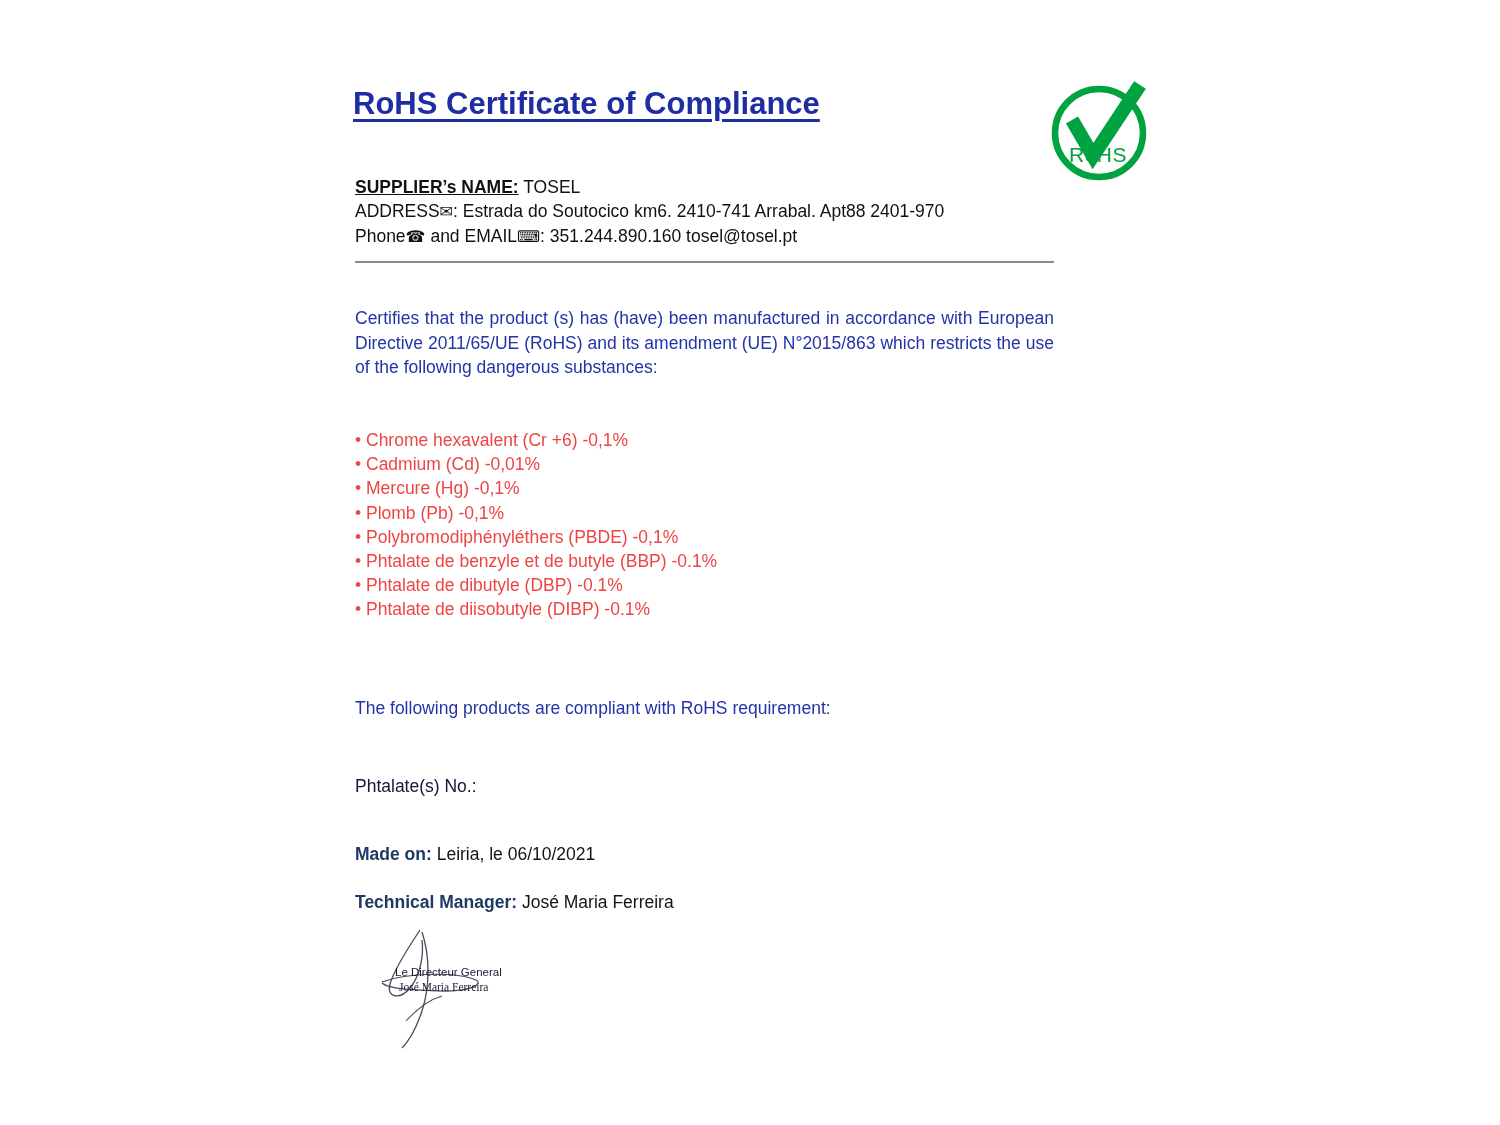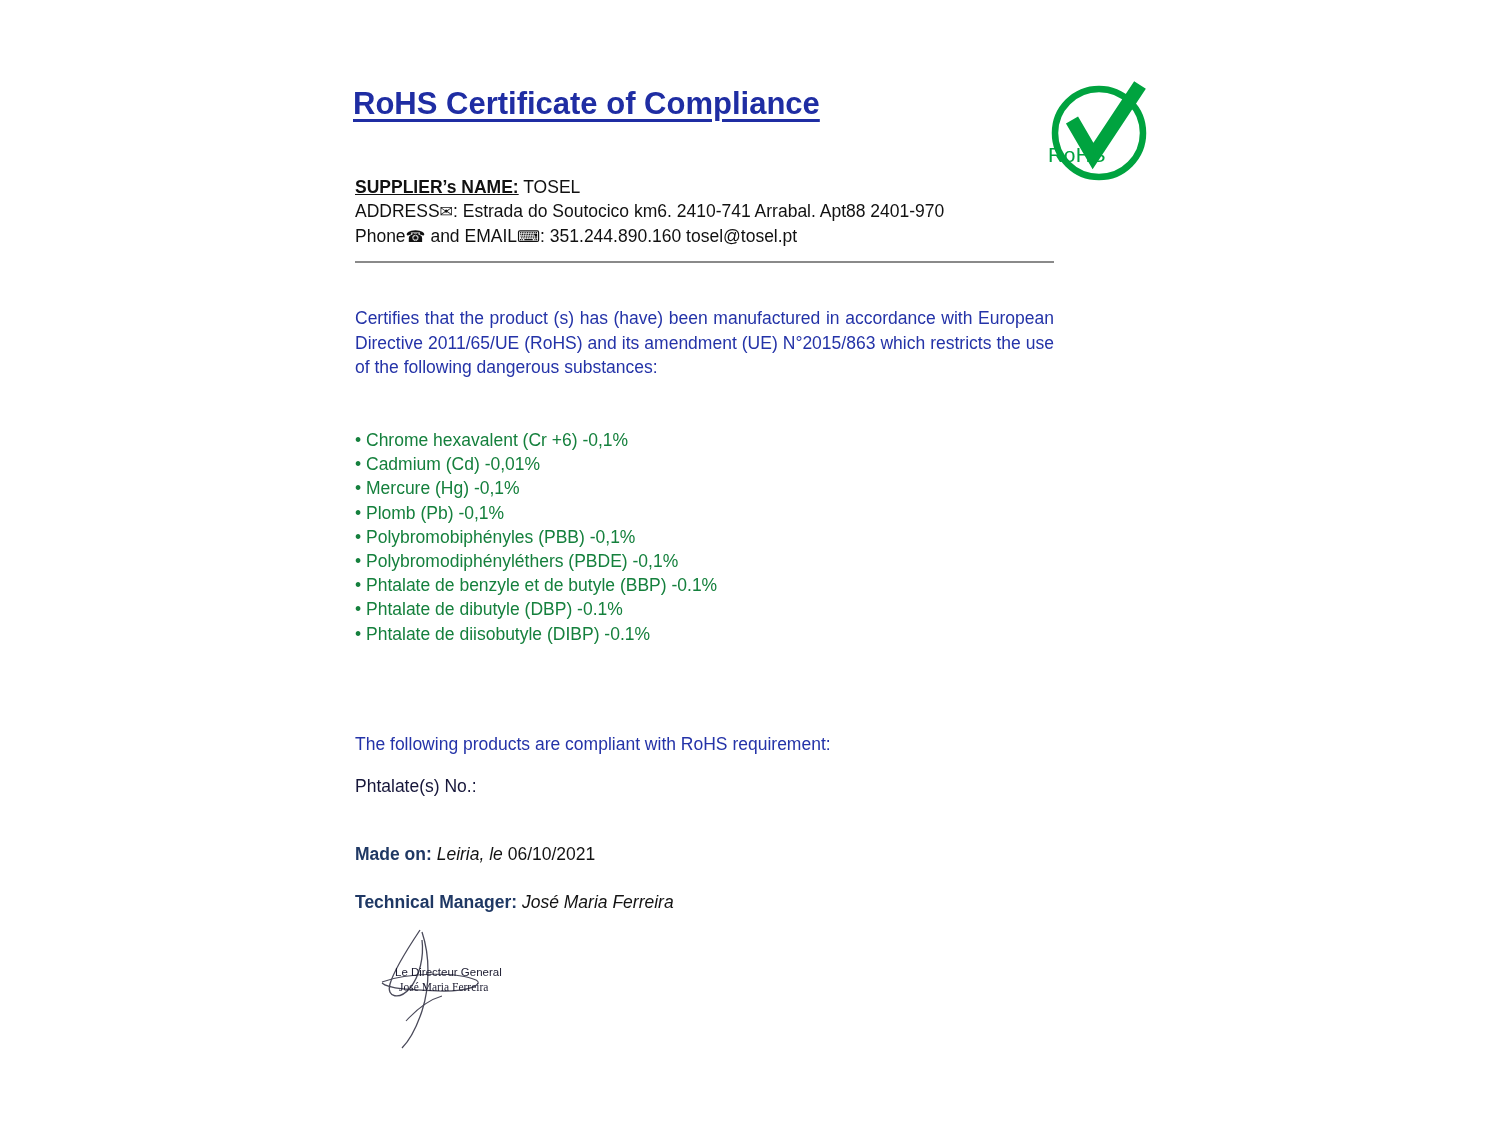--- a/index.html
+++ b/index.html
@@ -10,46 +10,46 @@
   .abs{position:absolute;}
 
   .doc-title{
     left:353px;top:86px;width:700px;text-align:left;
     font-size:31px;font-weight:bold;color:#1f2da3;
     text-decoration:underline;text-decoration-thickness:2.5px;text-underline-offset:5px;
   }
 
   .logo-wrap{left:1048px;top:76px;width:104px;height:112px;}
   .logo-label{
-    position:absolute;left:0;top:67px;width:100px;
+    position:absolute;left:0;top:67px;width:100px;text-align:center;
     font-size:21px;color:#00a33f;letter-spacing:0.5px;
   }
 
   .supplier{left:355px;top:175px;font-size:17.5px;line-height:24px;color:#111;}
   .supplier .lbl{font-weight:bold;text-decoration:underline;}
   .supplier .glyph{font-size:16px;}
 
   .rule{left:355px;top:261px;width:699px;height:2px;background:#8a8a8a;}
 
   .cert-par{
     left:355px;top:306px;width:699px;
     font-size:17.5px;line-height:24.5px;color:#2433a8;text-align:justify;
   }
 
-  .substances{left:355px;top:428px;font-size:17.5px;line-height:24.2px;color:#15803d;}
+  .substances{left:355px;top:428px;font-size:17.5px;line-height:24.2px;color:#ef4444;}
   .substances ul{list-style:none;margin:0;padding:0;}
   .substances li::before{content:"• ";}
 
-  .compliance{left:355px;top:734px;font-size:17.5px;color:#2433a8;}
+  .compliance{left:355px;top:698px;font-size:17.5px;color:#2433a8;}
   .articles{left:355px;top:776px;font-size:17.5px;color:#16163a;}
 
   .made-on{left:355px;top:844px;font-size:17.5px;}
   .tech-mgr{left:355px;top:892px;font-size:17.5px;}
   .navy-lbl{font-weight:bold;color:#1f3864;}
-  .ital{font-style:italic;color:#141414;}
+  .ital{color:#141414;}
   .plain{color:#141414;}
 
   .sig-wrap{left:358px;top:926px;width:150px;height:125px;}
   .sig-text1{left:395px;top:966px;font-family:Liberation Sans, sans-serif;font-size:11.5px;color:#1b1b30;}
   .sig-text2{left:399px;top:981px;font-family:"Liberation Serif",serif;font-size:11.5px;color:#1b1b30;}
 </style>
 </head>
 <body>
 
 <div class="abs doc-title">RoHS Certificate of Compliance</div>
@@ -77,21 +77,20 @@
 <div class="abs rule"></div>
 
 <div class="abs cert-par">Certifies that the product (s) has (have) been manufactured in accordance with European Directive 2011/65/UE (RoHS) and its amendment (UE) N°2015/863 which restricts the use of the following dangerous substances:</div>
 
 <div class="abs substances">
   <ul>
     <li>Chrome hexavalent (Cr +6) -0,1%</li>
     <li>Cadmium (Cd) -0,01%</li>
     <li>Mercure (Hg) -0,1%</li>
     <li>Plomb (Pb) -0,1%</li>
-    <li>Polybromobiphényles (PBB) -0,1%</li>
     <li>Polybromodiphényléthers (PBDE) -0,1%</li>
     <li>Phtalate de benzyle et de butyle (BBP) -0.1%</li>
     <li>Phtalate de dibutyle (DBP) -0.1%</li>
     <li>Phtalate de diisobutyle (DIBP) -0.1%</li>
   </ul>
 </div>
 
 <div class="abs compliance">The following products are compliant with RoHS requirement:</div>
 
 <div class="abs articles">Phtalate(s) No.:</div>

